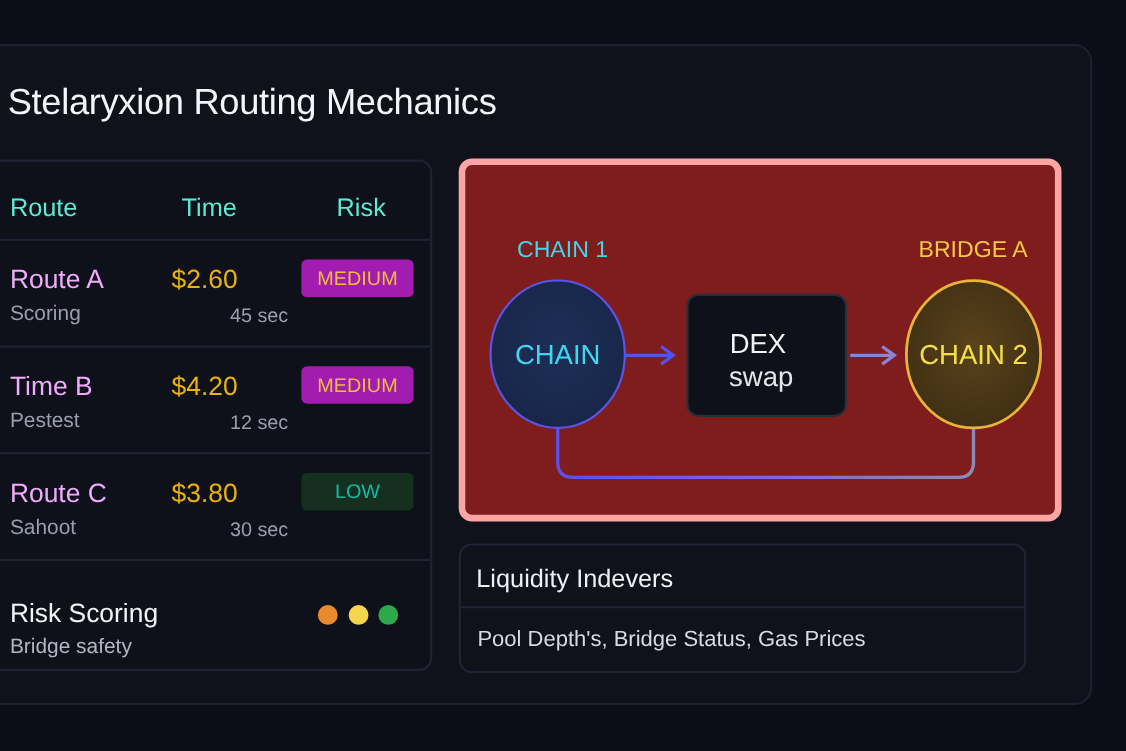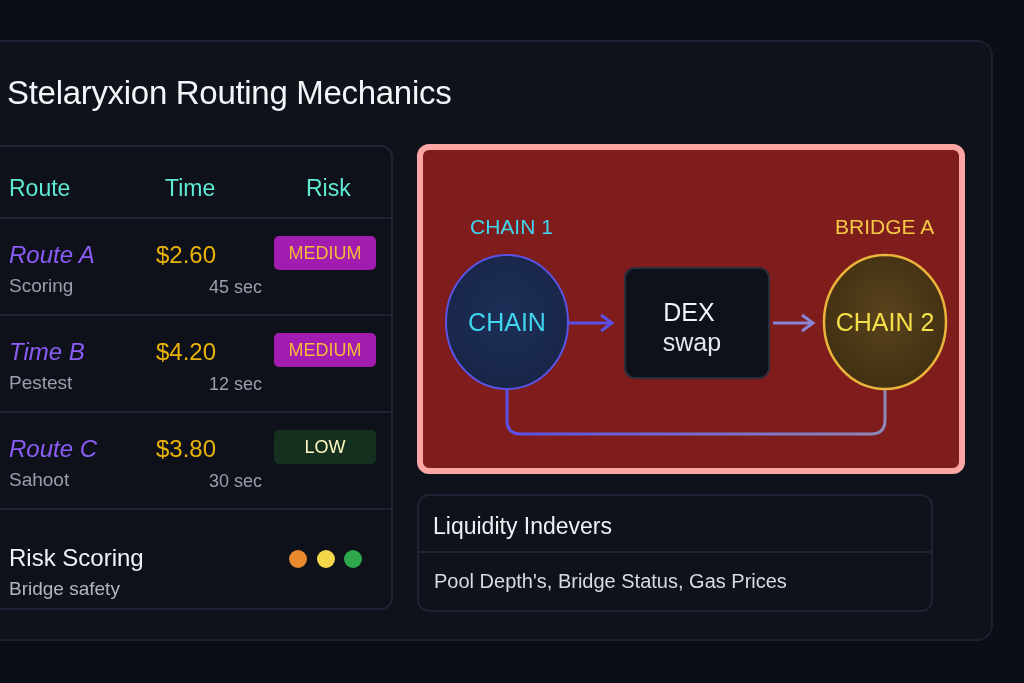--- a/index.html
+++ b/index.html
@@ -18,30 +18,30 @@
     position: absolute; left: 7px; top: 74px; font-size: 33px; font-weight: 400;
     letter-spacing: -0.3px; color: #f4f5f8;
   }
   .routes {
     position: absolute; left: -12px; top: 145px; width: 405px; height: 465px;
     border: 2px solid #1f2333; border-radius: 12px; background: #0e111a;
   }
   .rt-head { position: absolute; top: 0; left: 0; right: 0; height: 72px; border-bottom: 2px solid #1f2333; }
   .rt-row { position: absolute; left: 0; right: 0; height: 97px; border-bottom: 2px solid #1f2333; }
   .hcell { position: absolute; top: 28px; font-size: 23px; color: #5eead4; }
-  .rname { position: absolute; left: 19px; top: 22px; font-size: 24px; color: #8b5cf6; font-style: italic; }
+  .rname { position: absolute; left: 19px; top: 22px; font-size: 24px; color: #f0abfc; }
   .rsub { position: absolute; left: 19px; top: 56px; font-size: 19px; color: #9a9ead; }
   .rprice { position: absolute; left: 166px; top: 22px; font-size: 24px; color: #eab308; }
   .rtime { position: absolute; left: 175px; top: 58px; font-size: 18px; color: #9a9ead; margin-left: 44px; }
   .badge {
     position: absolute; left: 284px; top: 17px; width: 102px; height: 34px;
     border-radius: 5px; font-size: 18px; text-align: center; line-height: 34px;
   }
   .badge.medium { background: #a21caf; color: #f3bb3a; }
-  .badge.low { background: #15301f; color: #fef9c3; }
+  .badge.low { background: #15301f; color: #14b8a6; }
   .risk-name { position: absolute; left: 19px; top: 397px; font-size: 24px; color: #f2f3f7; }
   .risk-sub { position: absolute; left: 19px; top: 431px; font-size: 19px; color: #b3b6c2; }
   .dot { position: absolute; top: 403px; width: 18px; height: 18px; border-radius: 50%; }
 
   .diagram {
     position: absolute; left: 417px; top: 144px; width: 548px; height: 330px;
     border: 6px solid #fca5a5; border-radius: 12px; background: #7f1d1d;
   }
   .liq {
     position: absolute; left: 417px; top: 494px; width: 516px; height: 118px;

